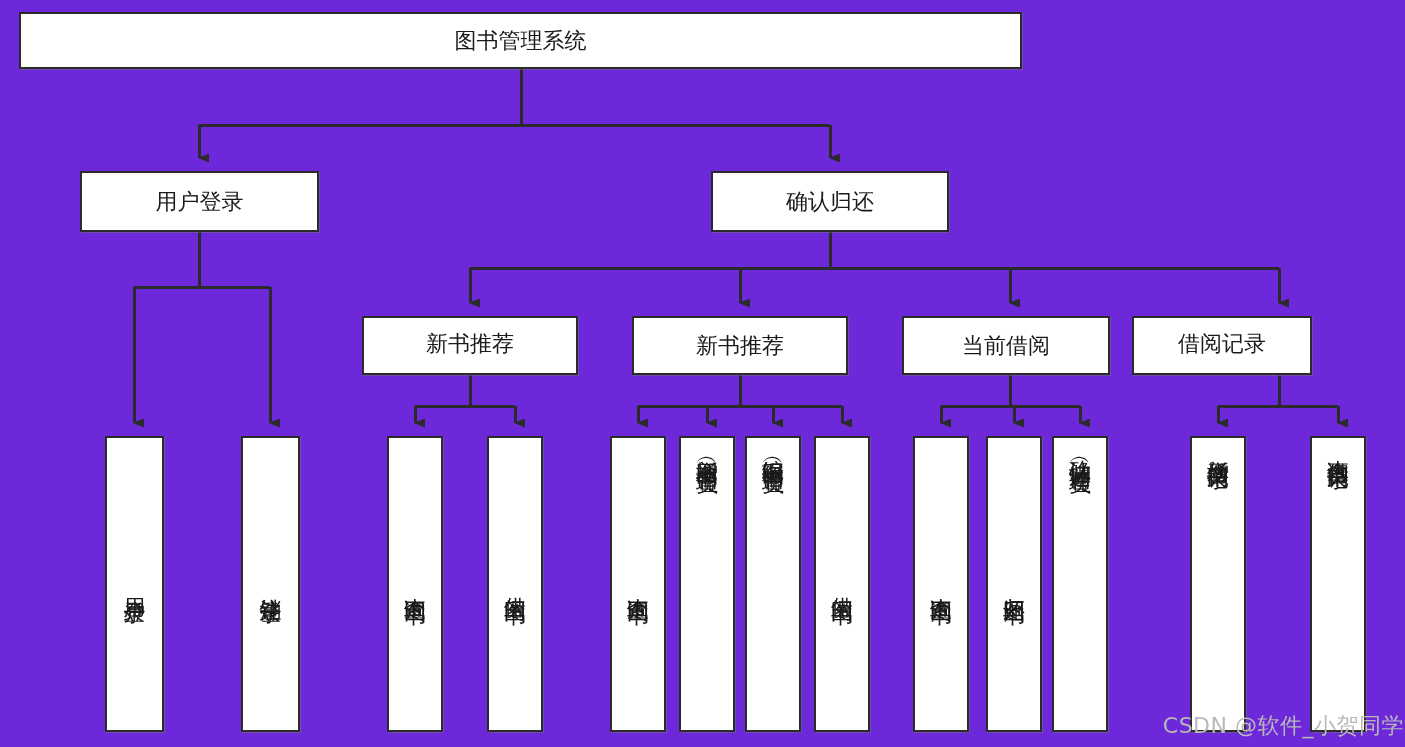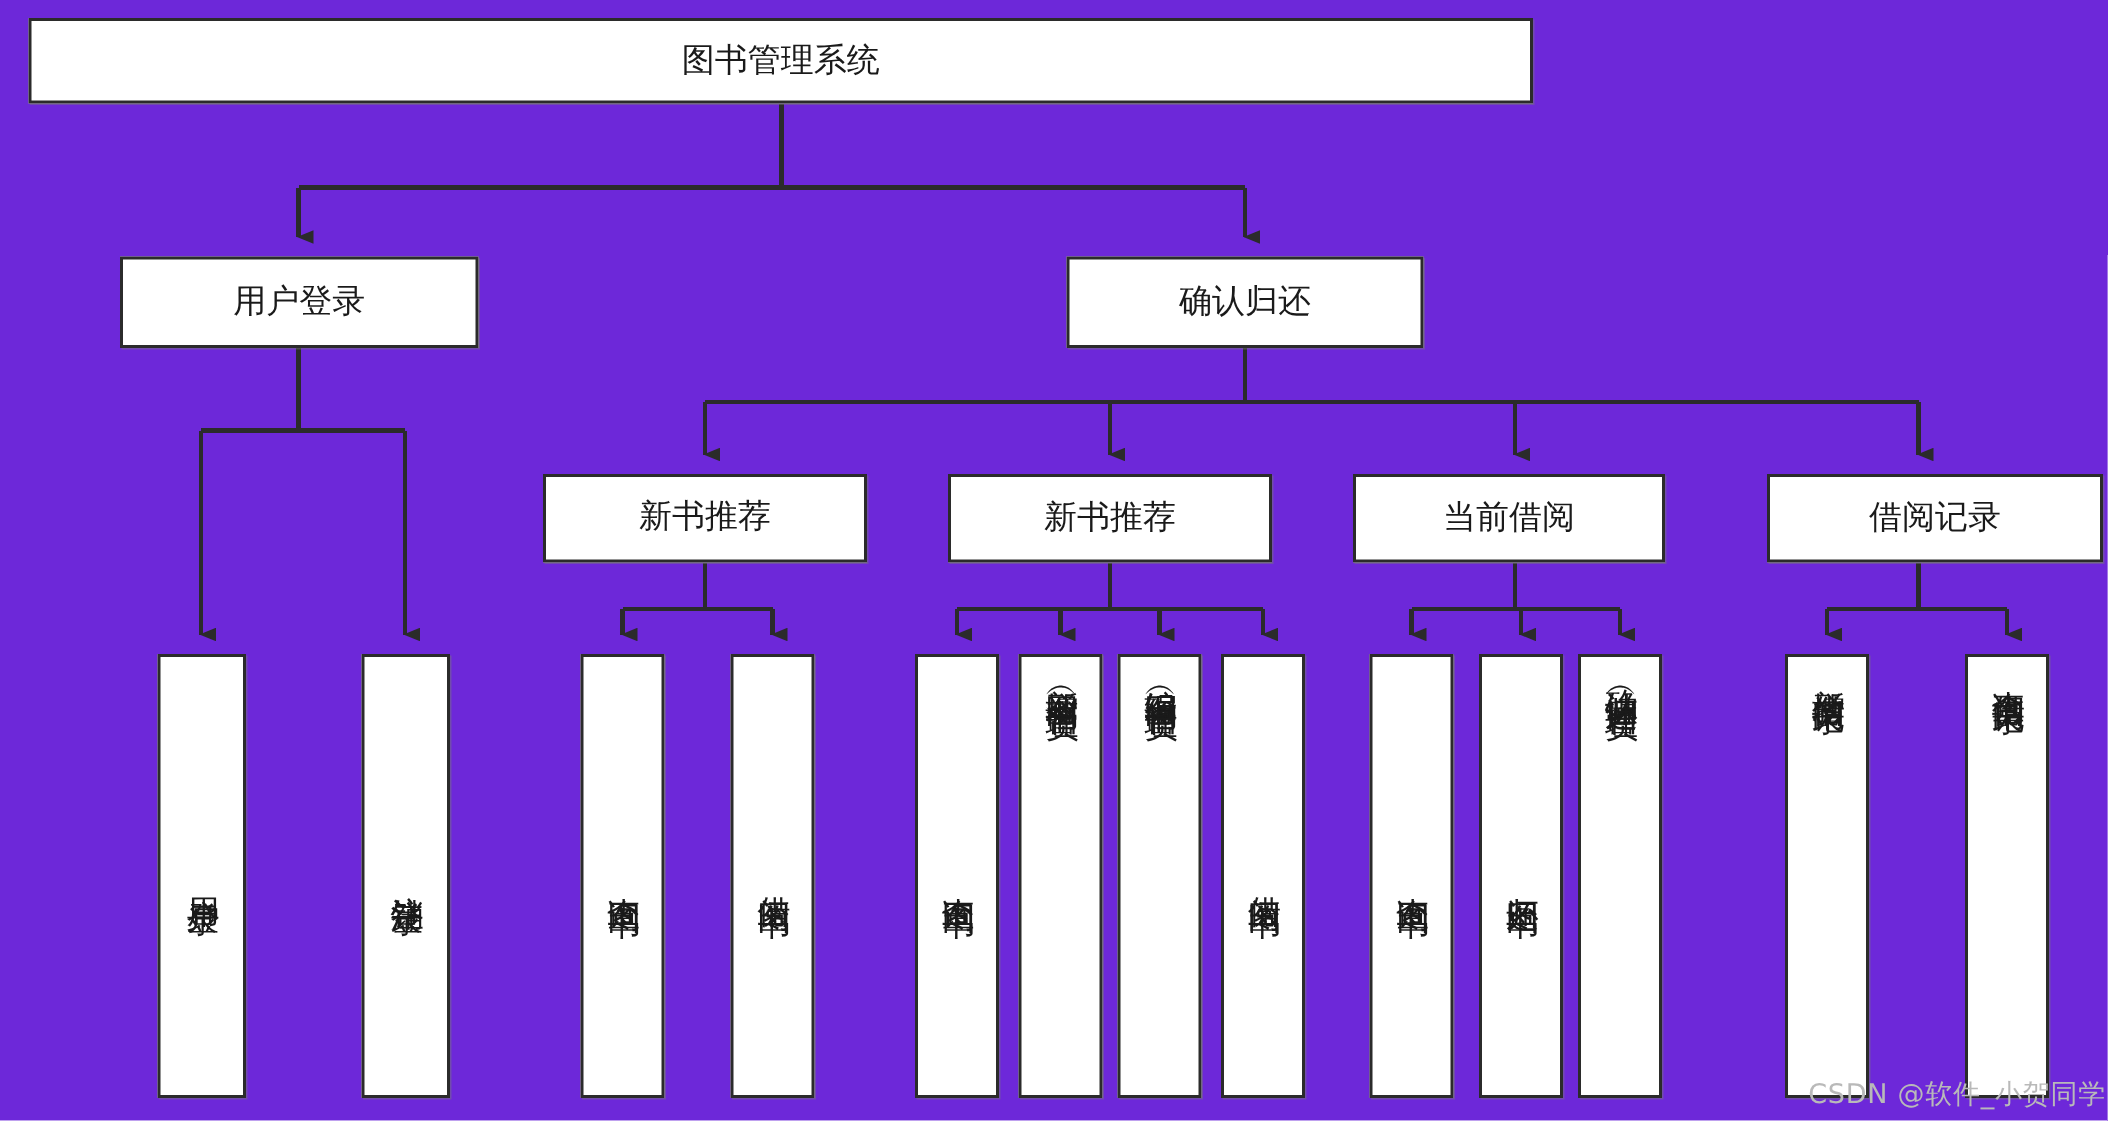--- a/index.html
+++ b/index.html
@@ -59,21 +59,21 @@
     line-height: 1;
   }
   .node.vertical.centered {
     align-items: center;
     padding-top: 0;
   }
   .watermark {
     position: absolute;
     right: 16px;
     bottom: 6px;
-    font-size: 18px;
+    font-size: 22px;
     color: #b9b9b9;
     letter-spacing: 0.5px;
     white-space: nowrap;
   }
 </style>
 </head>
 <body>
 
 <div id="diagram-root">
 
@@ -142,21 +142,21 @@
       </div>
       <div class="node horizontal" style="left: 362px; top: 316px; width: 216px; height: 59px; font-family: Liberation Mono, monospace;">
         <span class="node-label">新书推荐</span>
       </div>
       <div class="node horizontal" style="left: 632px; top: 316px; width: 216px; height: 59px;">
         <span class="node-label">新书推荐</span>
       </div>
       <div class="node horizontal" style="left: 902px; top: 316px; width: 208px; height: 59px;">
         <span class="node-label">当前借阅</span>
       </div>
-      <div class="node horizontal" style="left: 1178px; top: 316px; width: 224px; height: 59px;">
+      <div class="node horizontal" style="left: 1132px; top: 316px; width: 180px; height: 59px; font-family: Liberation Mono, monospace;">
         <span class="node-label">借阅记录</span>
       </div>
       <div class="node vertical centered" style="left: 105px; top: 436px; width: 59px; height: 296px;">
         <span class="node-label">用户登录</span>
       </div>
       <div class="node vertical centered" style="left: 241px; top: 436px; width: 59px; height: 296px;">
         <span class="node-label">注销登录</span>
       </div>
       <div class="node vertical centered" style="left: 387px; top: 436px; width: 56px; height: 296px;">
         <span class="node-label">查询图书</span>

